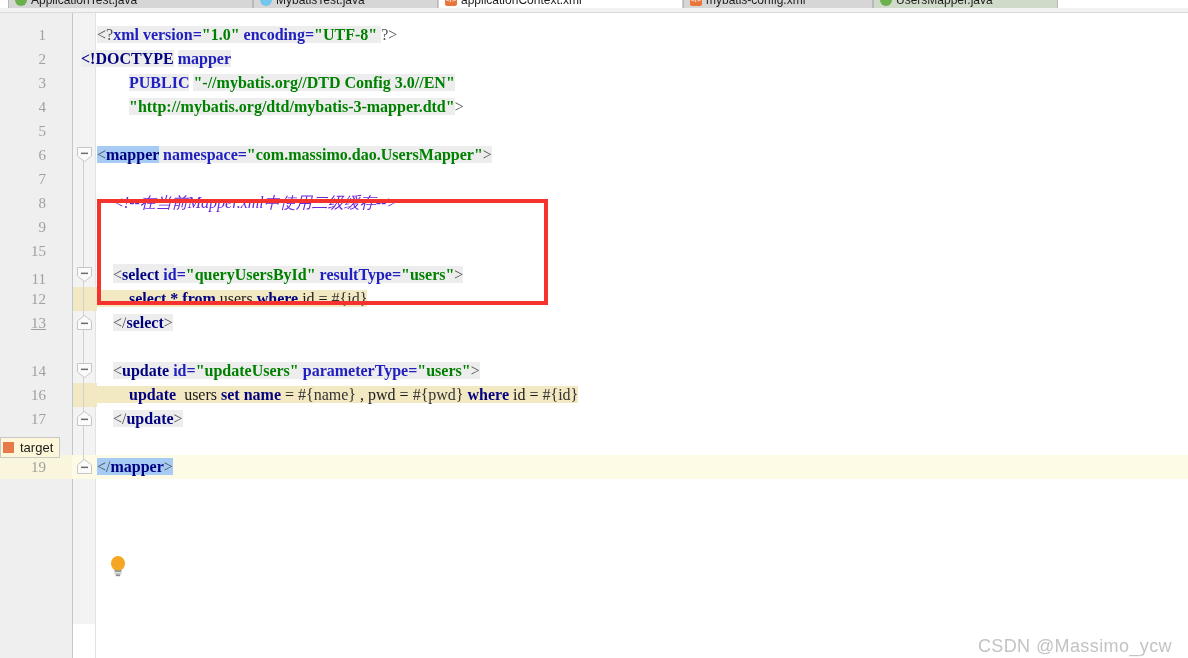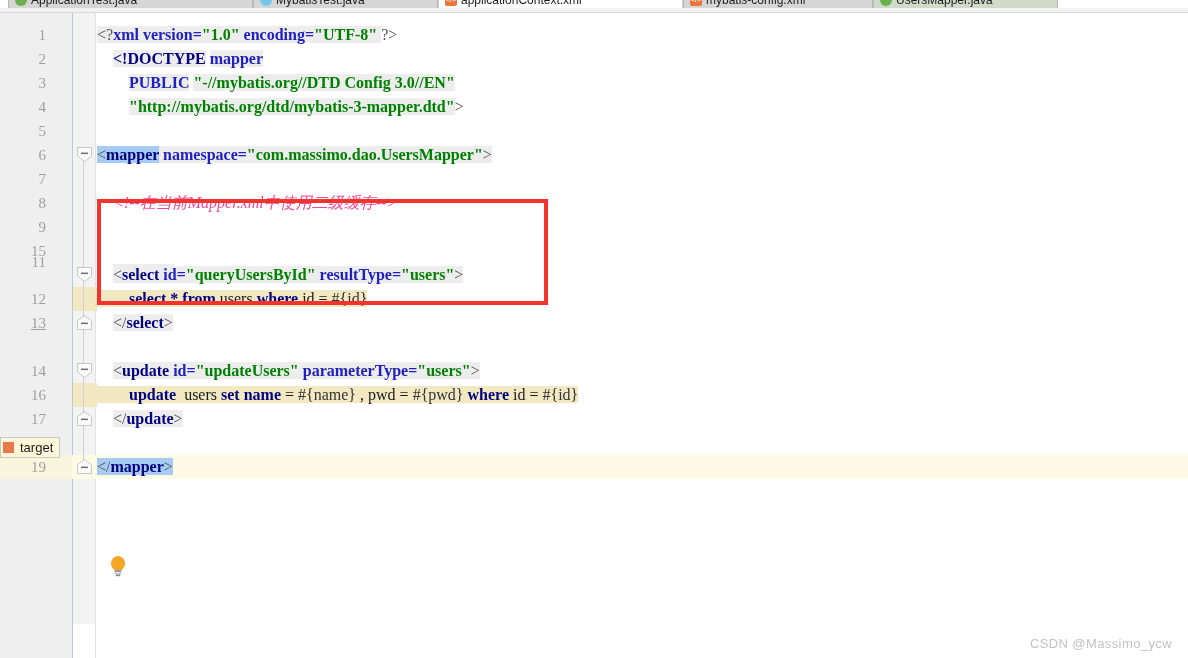--- a/index.html
+++ b/index.html
@@ -145,21 +145,21 @@
   .hl-grey  { background: #ededed; }
   .hl-yell  { background: #f2e8c1; }
   .hl-blue  { background: #a6ccf5; }
 
   .t-tag    { color: #000080; font-weight: bold; }
   .t-attr   { color: #2020c0; font-weight: bold; }
   .t-val    { color: #008000; font-weight: bold; }
   .t-punct  { color: #555555; }
   .t-kw     { color: #000080; font-weight: bold; }
   .t-plain  { color: #1a1a1a; }
-  .t-comment{ color: #ec4899; font-style: italic; }
+  .t-comment{ color: #6d28d9; font-style: italic; }
   .t-param  { color: #333333; }
 
   
   .foldline {
     position: absolute;
     left: 10px;
     width: 1px;
     background: #d0d0d0;
   }
   .foldmark {
@@ -228,21 +228,21 @@
     left: 73px; top: 616px;
     width: 22px; height: 42px;
     background: #ffffff;
     border-right: 1px solid #e2e2e2;
   }
   #watermark {
     position: absolute;
     right: 16px;
     top: 628px;
     font-family: "Liberation Sans", sans-serif;
-    font-size: 13px;
+    font-size: 18px;
     color: #c3c3c3;
     letter-spacing: 0.4px;
   }
 </style>
 </head>
 <body>
 
 <div id="tabstrip">
     <div class="tab" style="left: 8px; width: 245px;">
       <span class="tico green"></span>
@@ -272,35 +272,35 @@
 
   <div id="gutter"></div>
   <div id="gutter-edge"></div>
   <div id="foldcol"></div>
   <div id="text-area"></div>
 
   <div id="rows">
       <div class="lnum" style="top: 15px;">1</div>
       <div class="code" style="top: 15px; left: 97px;"><span class="seg t-punct hl-grey">&lt;?</span><span class="seg t-attr hl-grey">xml</span><span class="seg t-attr hl-grey"> version=</span><span class="seg t-val hl-grey">"1.0"</span><span class="seg t-attr hl-grey"> encoding=</span><span class="seg t-val hl-grey">"UTF-8"</span><span class="seg t-plain hl-grey"> </span><span class="seg t-punct">?&gt;</span></div>
       <div class="lnum" style="top: 39px;">2</div>
-      <div class="code" style="top: 39px; left: 113px;"><span class="seg t-tag hl-grey">&lt;!DOCTYPE</span><span class="seg t-plain"> </span><span class="seg t-attr hl-grey">mapper</span></div>
+      <div class="code" style="top: 39px; left: 81px;"><span class="seg t-tag hl-grey">&lt;!DOCTYPE</span><span class="seg t-plain"> </span><span class="seg t-attr hl-grey">mapper</span></div>
       <div class="lnum" style="top: 63px;">3</div>
       <div class="code" style="top: 63px; left: 97px;"><span class="seg t-plain">        </span><span class="seg t-attr hl-grey">PUBLIC</span><span class="seg t-plain"> </span><span class="seg t-val hl-grey">"-//mybatis.org//DTD Config 3.0//EN"</span></div>
       <div class="lnum" style="top: 87px;">4</div>
       <div class="code" style="top: 87px; left: 97px;"><span class="seg t-plain">        </span><span class="seg t-val hl-grey">"http://mybatis.org/dtd/mybatis-3-mapper.dtd"</span><span class="seg t-punct">&gt;</span></div>
       <div class="lnum" style="top: 111px;">5</div>
       <div class="lnum" style="top: 135px;">6</div>
       <div class="code" style="top: 135px; left: 97px;"><span class="seg t-punct hl-blue">&lt;</span><span class="seg t-tag hl-blue">mapper</span><span class="seg t-attr hl-grey"> namespace=</span><span class="seg t-val hl-grey">"com.massimo.dao.UsersMapper"</span><span class="seg t-punct hl-grey">&gt;</span></div>
       <div class="lnum" style="top: 159px;">7</div>
       <div class="lnum" style="top: 183px;">8</div>
       <div class="code" style="top: 183px; left: 97px;"><span class="seg t-plain">    </span><span class="seg t-comment">&lt;!--在当前Mapper.xml中使用二级缓存--&gt;</span></div>
       <div class="lnum" style="top: 207px;">9</div>
       <div class="code" style="top: 207px; left: 97px; margin-top: 46px;"><span class="seg t-plain">    </span><span class="seg t-punct hl-grey">&lt;</span><span class="seg t-tag hl-grey">cache</span><span class="seg t-punct hl-grey">/&gt;</span></div>
       <div class="lnum" style="top: 231px;">15</div>
-      <div class="lnum" style="top: 242px;">11</div>
+      <div class="lnum" style="top: 259px;">11</div>
       <div class="code" style="top: 255px; left: 97px;"><span class="seg t-plain">    </span><span class="seg t-punct hl-grey">&lt;</span><span class="seg t-tag hl-grey">select</span><span class="seg t-attr hl-grey"> id=</span><span class="seg t-val hl-grey">"queryUsersById"</span><span class="seg t-attr hl-grey"> resultType=</span><span class="seg t-val hl-grey">"users"</span><span class="seg t-punct hl-grey">&gt;</span></div>
       <div class="lnum" style="top: 279px;">12</div>
       <div class="code" style="top: 279px; left: 97px;"><span class="seg t-plain hl-yell">        </span><span class="seg t-kw hl-yell">select</span><span class="seg t-kw hl-yell"> * </span><span class="seg t-kw hl-yell">from</span><span class="seg t-plain hl-yell"> users </span><span class="seg t-kw hl-yell">where</span><span class="seg t-plain hl-yell"> id = </span><span class="seg t-param hl-yell">#{id}</span></div>
       <div style="position: absolute; left: 73px; top: 279px; width: 24px; height: 24px; background: rgb(242, 232, 193);"></div>
       <div class="lnum" style="top: 303px; text-decoration: underline;">13</div>
       <div class="code" style="top: 303px; left: 97px;"><span class="seg t-plain">    </span><span class="seg t-punct hl-grey">&lt;/</span><span class="seg t-tag hl-grey">select</span><span class="seg t-punct hl-grey">&gt;</span></div>
       <div class="lnum" style="top: 351px;">14</div>
       <div class="code" style="top: 351px; left: 97px;"><span class="seg t-plain">    </span><span class="seg t-punct hl-grey">&lt;</span><span class="seg t-tag hl-grey">update</span><span class="seg t-attr hl-grey"> id=</span><span class="seg t-val hl-grey">"updateUsers"</span><span class="seg t-attr hl-grey"> parameterType=</span><span class="seg t-val hl-grey">"users"</span><span class="seg t-punct hl-grey">&gt;</span></div>
       <div class="lnum" style="top: 375px;">16</div>
       <div class="code" style="top: 375px; left: 97px;"><span class="seg t-plain hl-yell">        </span><span class="seg t-kw hl-yell">update</span><span class="seg t-plain hl-yell">  users </span><span class="seg t-kw hl-yell">set</span><span class="seg t-plain hl-yell"> </span><span class="seg t-kw hl-yell">name</span><span class="seg t-plain hl-yell"> = </span><span class="seg t-param hl-yell">#{name}</span><span class="seg t-plain hl-yell"> , pwd = </span><span class="seg t-param hl-yell">#{pwd}</span><span class="seg t-plain hl-yell"> </span><span class="seg t-kw hl-yell">where</span><span class="seg t-plain hl-yell"> id = </span><span class="seg t-param hl-yell">#{id}</span></div>

